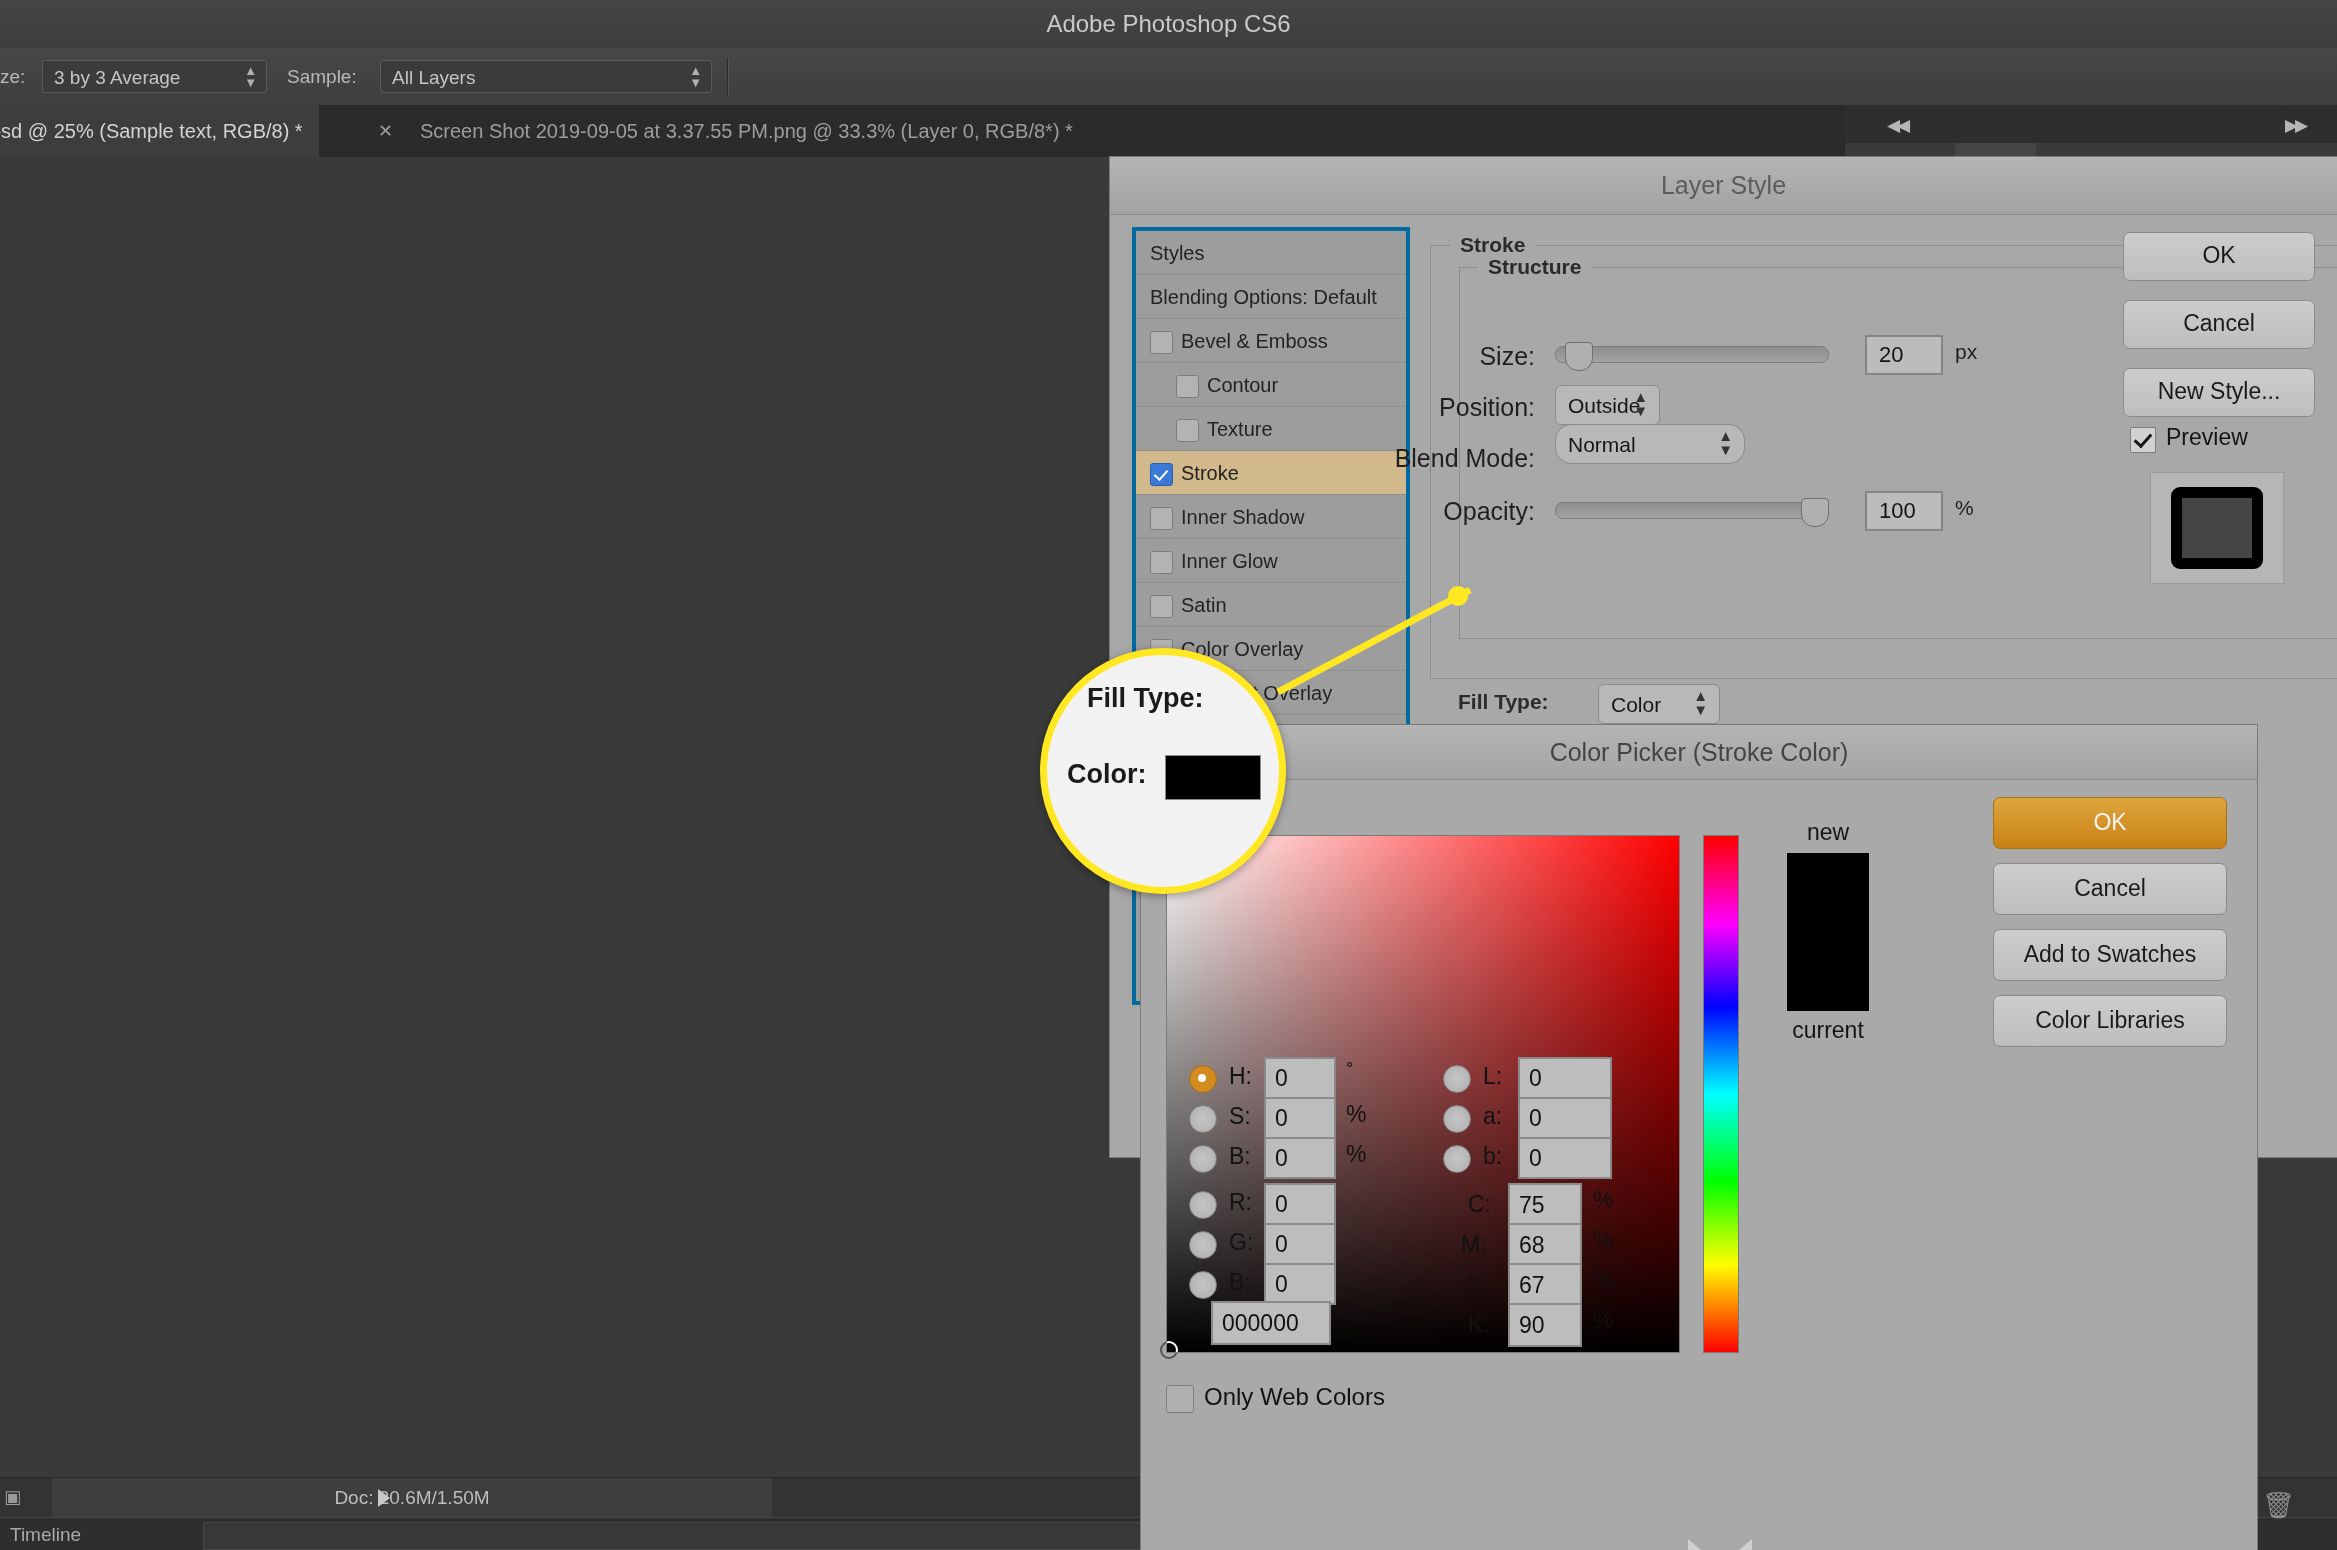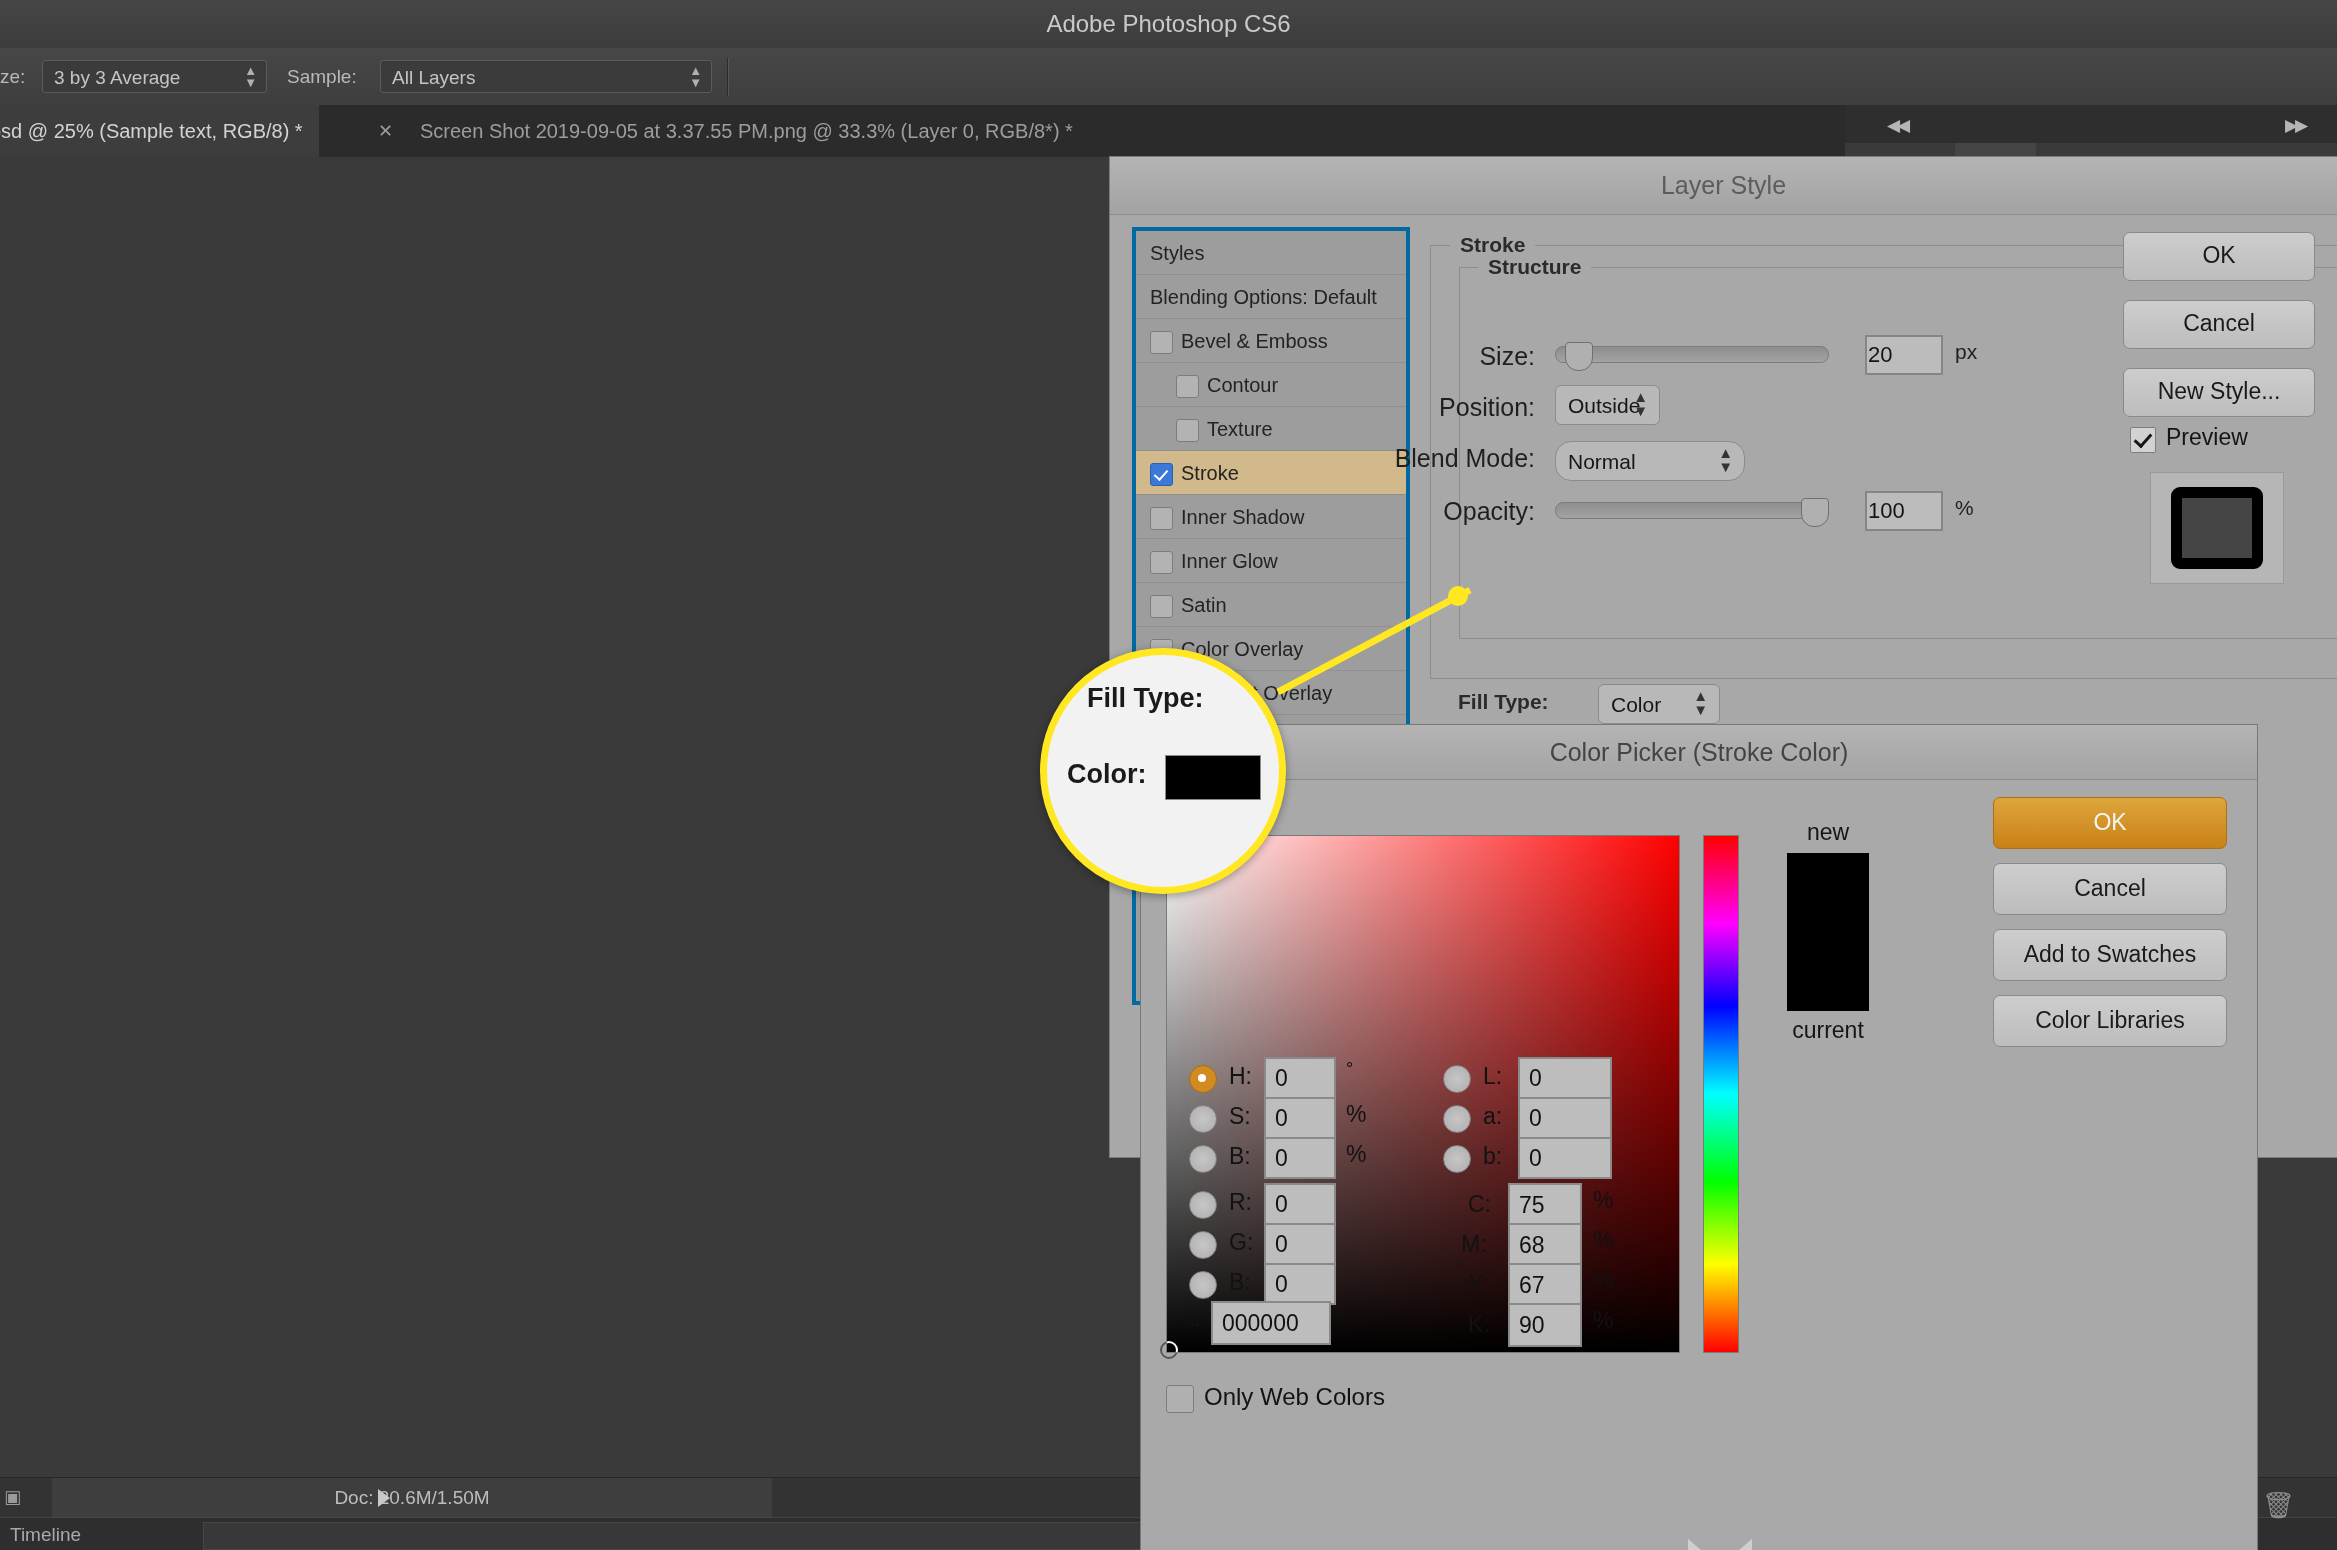--- a/index.html
+++ b/index.html
@@ -109,21 +109,21 @@
              font-weight:bold;color:#2b2b2b;}
   #grp-structure{position:absolute;left:349px;top:110px;width:962px;height:370px;
                  border:1px solid #8d8d8d;}
 
   .fld-label{position:absolute;font-size:25px;color:#1f1f1f;text-align:right;}
   .slider-track{position:absolute;height:15px;border-radius:8px;
                 background:linear-gradient(#8d8d8d,#a4a4a4);border:1px solid #7c7c7c;}
   .slider-thumb{position:absolute;width:26px;height:27px;background:#b0b0b0;
                 border:1px solid #6f6f6f;border-radius:4px 4px 13px 13px;}
   .numbox{position:absolute;background:#bcbcbc;border:2px solid #858585;
-          font-size:22px;color:#141414;padding-left:1px;box-sizing:border-box;}
+          font-size:22px;color:#141414;padding-left:12px;box-sizing:border-box;}
   .unit{position:absolute;font-size:21px;color:#1f1f1f;}
   .popup{position:absolute;background:#b8b8b8;border:1px solid #8b8b8b;border-radius:6px;
          font-size:21px;color:#161616;padding-left:12px;box-sizing:border-box;}
   .popup .stepper{position:absolute;right:11px;top:4px;font-size:15px;line-height:14px;
                   color:#333;text-align:center;}
   .swatch{position:absolute;background:#000;border:1px solid #6e6e6e;}
 
   
   .psbtn{position:absolute;background:linear-gradient(#cdcdcd,#bdbdbd);
          border:1px solid #8a8a8a;border-radius:7px;font-size:23px;color:#1a1a1a;
@@ -310,21 +310,21 @@
     <div class="numbox" style="left:755px;top:178px;width:78px;height:40px;line-height:36px;">20</div>
     <div class="unit" style="left:845px;top:183px;">px</div>
 
     <div class="fld-label" style="left:270px;top:236px;width:155px;">Position:</div>
     <div class="popup" style="left:445px;top:228px;width:105px;height:40px;line-height:40px;">
       <span>Outside</span>
       <span class="stepper">▲<br>▼</span>
     </div>
 
     <div class="fld-label" style="left:240px;top:287px;width:185px;">Blend Mode:</div>
-    <div class="popup" style="left:445px;top:284px;width:190px;height:40px;line-height:40px;border-radius:16px;">
+    <div class="popup" style="left:445px;top:267px;width:190px;height:40px;line-height:40px;border-radius:16px;">
       <span>Normal</span>
       <span class="stepper">▲<br>▼</span>
     </div>
 
     <div class="fld-label" style="left:270px;top:340px;width:155px;">Opacity:</div>
     <div class="slider-track" style="left:445px;top:345px;width:272px;"></div>
     <div class="slider-thumb" style="left:691px;top:341px;"></div>
     <div class="numbox" style="left:755px;top:334px;width:78px;height:40px;line-height:36px;">100</div>
     <div class="unit" style="left:845px;top:339px;">%</div>
 

